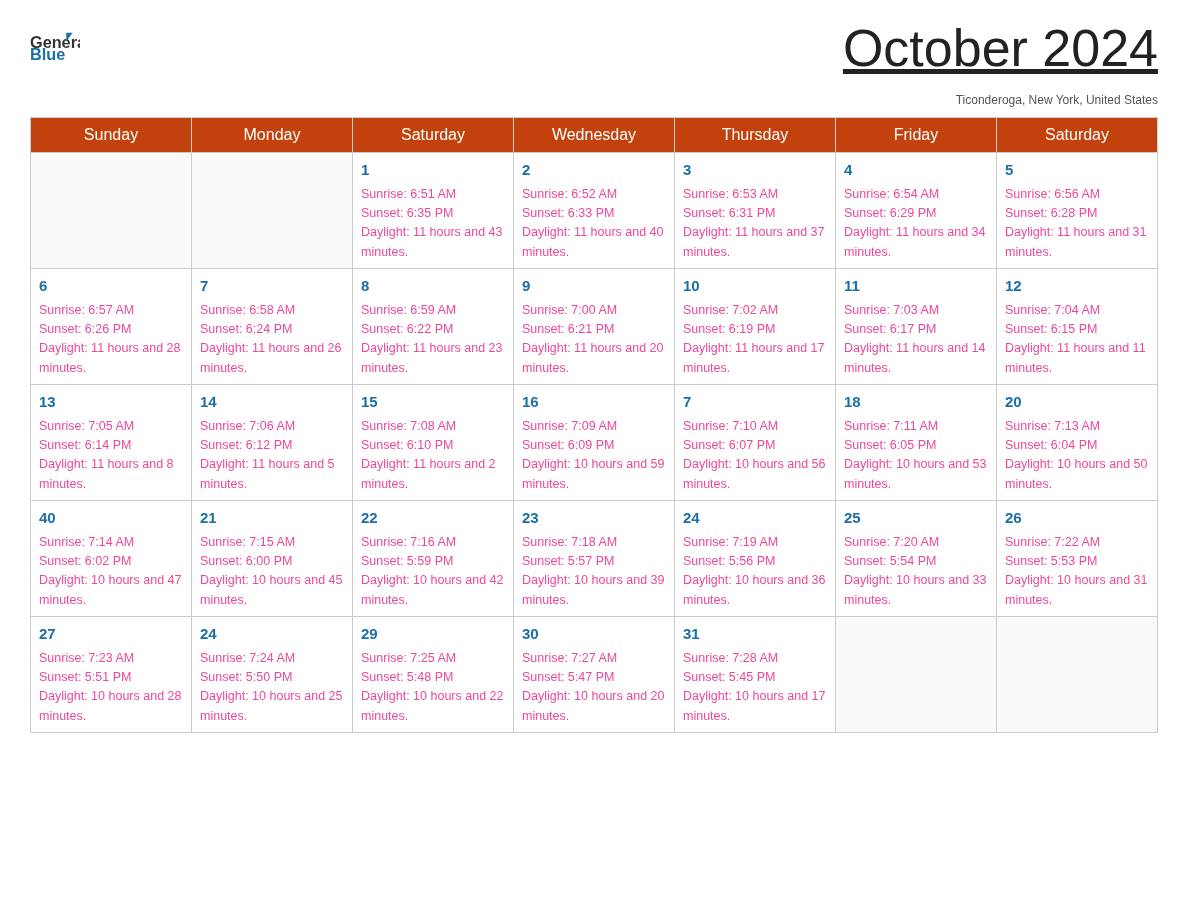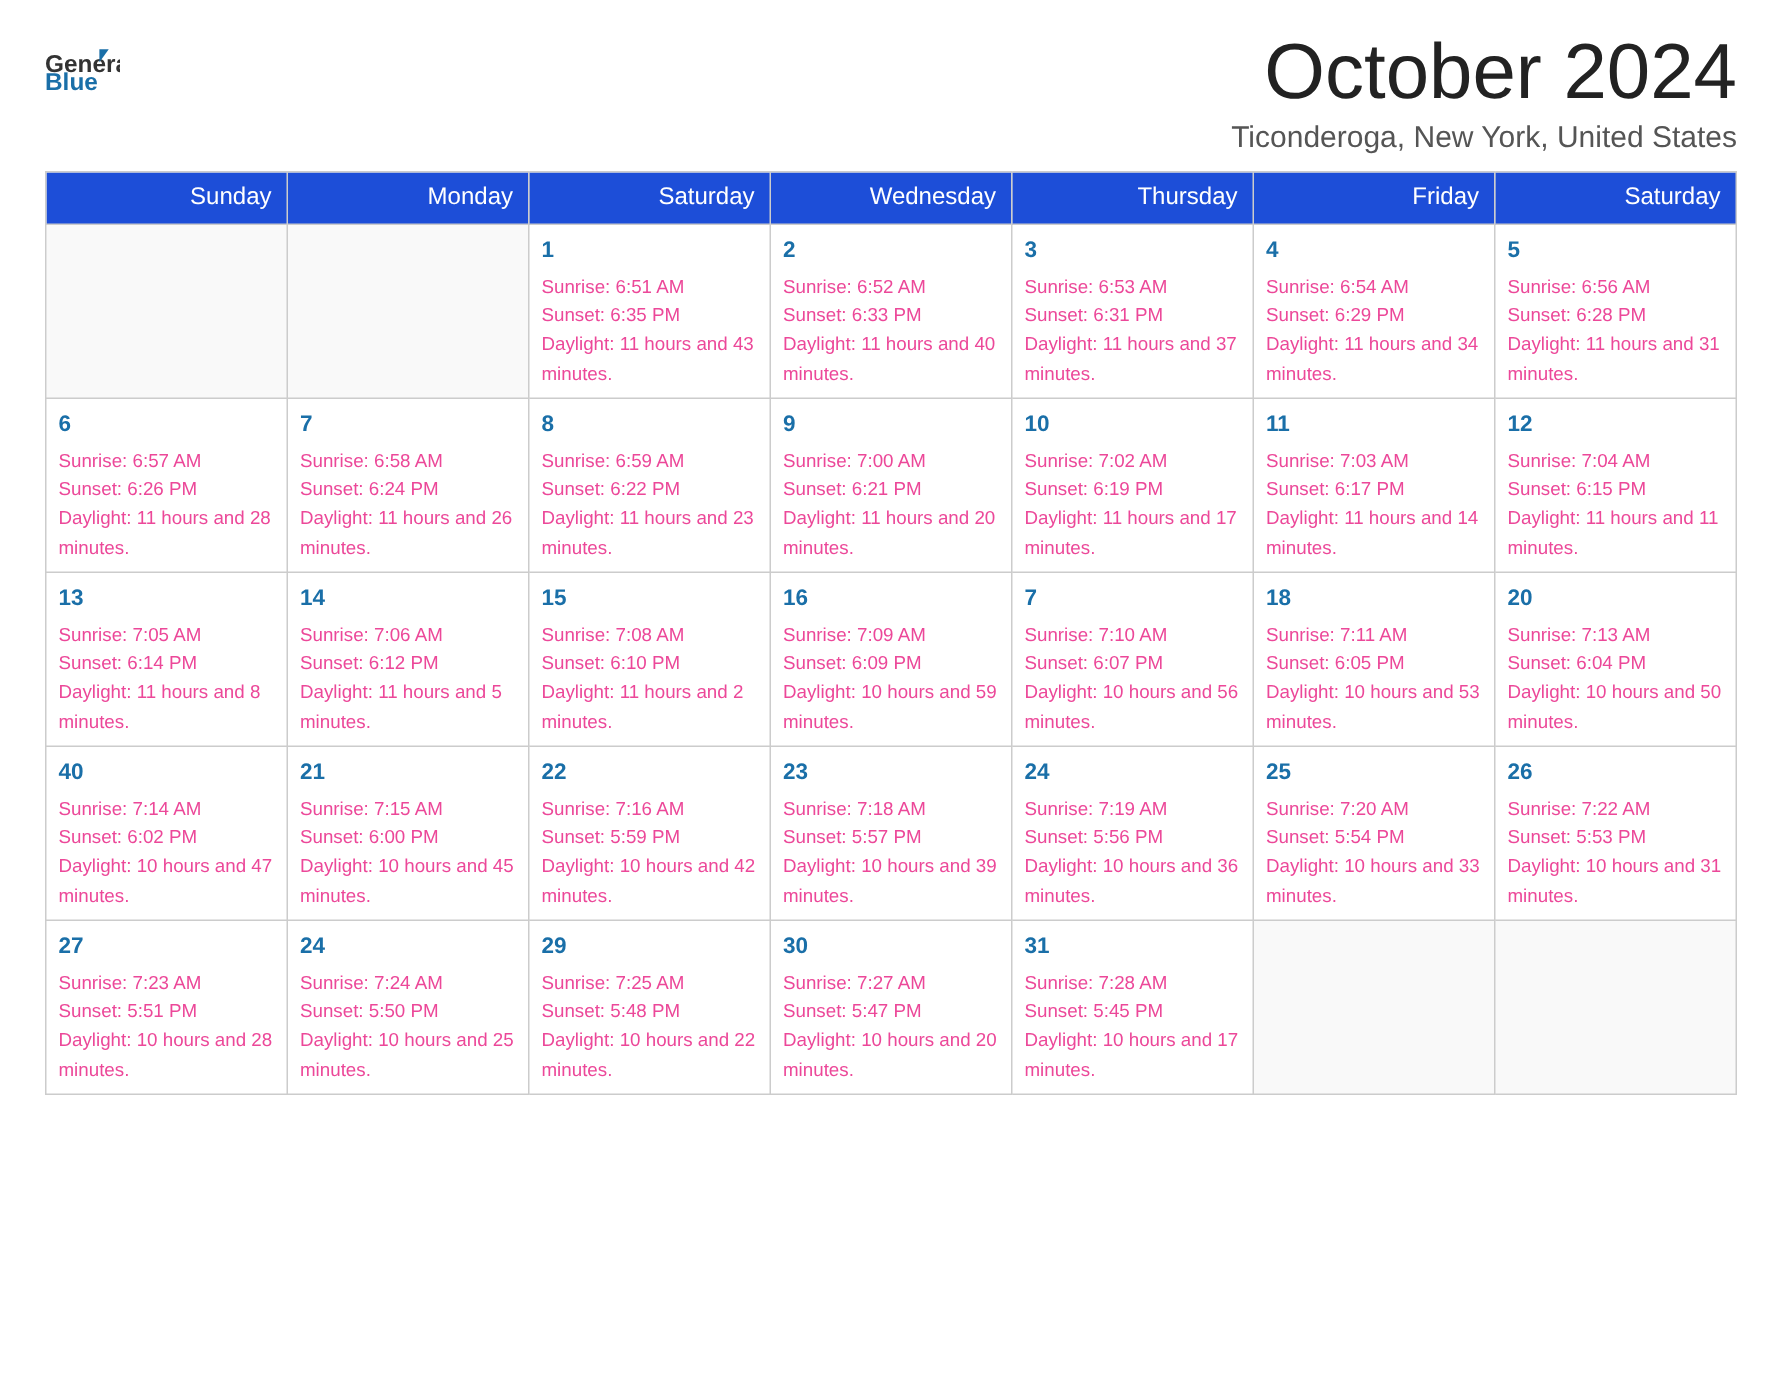--- a/index.html
+++ b/index.html
@@ -23,36 +23,37 @@
       align-items: flex-start;
     }
     .title-area {
       text-align: right;
     }
     .month-title {
       font-size: 52px;
       font-weight: normal;
       color: #222;
       line-height: 1.1;
+      text-decoration: underline;
     }
     .location-title {
-      font-size: 20px;
+      font-size: 12px;
       color: #555;
-      margin-top: 4px;
+      margin-top: 16px;
     }
     .calendar {
       width: 100%;
       border-collapse: collapse;
       margin-top: 10px;
     }
     .calendar th {
-      background-color: #1d4ed8;
+      background-color: #c2410c;
       color: #fff;
       padding: 8px 10px;
-      text-align: right;
+      text-align: center;
       font-size: 16px;
       font-weight: normal;
       border: 1px solid #ccc;
     }
     .calendar td {
       vertical-align: top;
       padding: 6px 8px;
       border: 1px solid #ccc;
       width: 14.28%;
       min-height: 100px;

